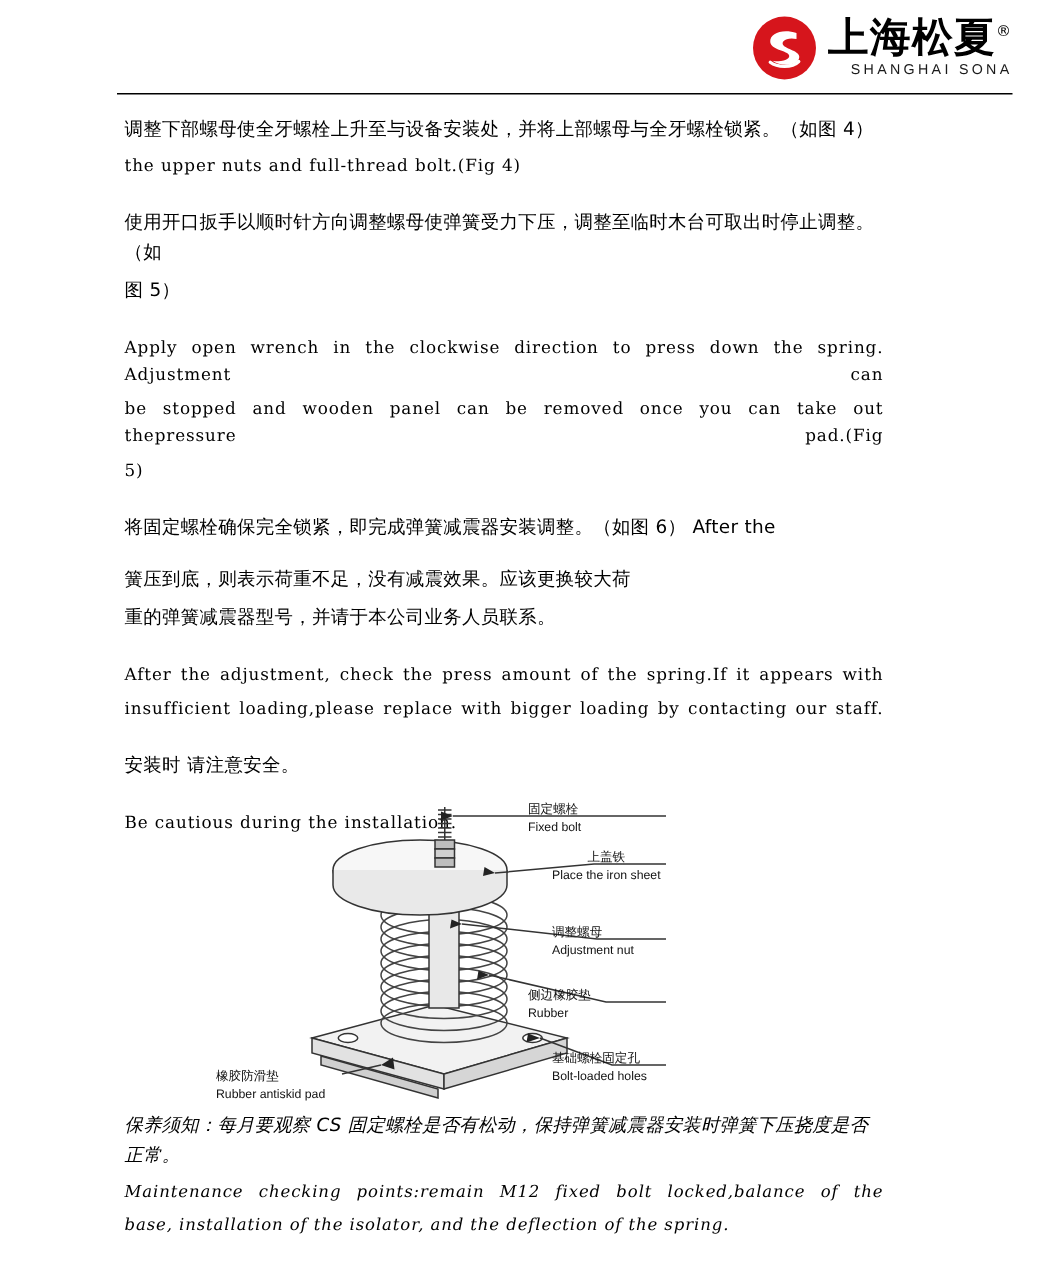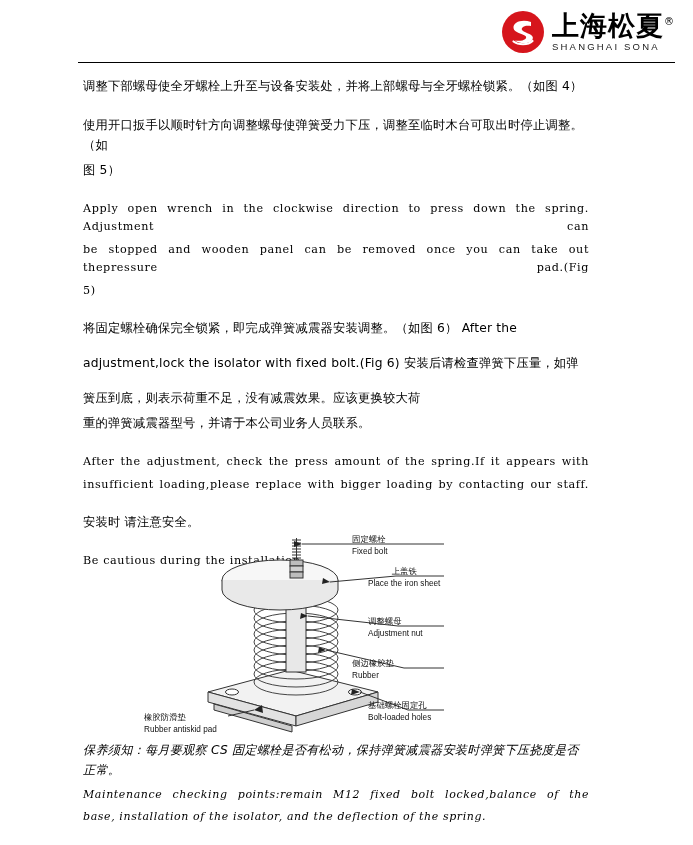--- a/index.html
+++ b/index.html
@@ -29,21 +29,21 @@
   }
   .logo-mark {
     width: 44px;
     height: 44px;
     flex: 0 0 44px;
     margin-right: 7px;
   }
   .logo-text {
     display: flex;
     flex-direction: column;
-    align-items: flex-start;
+    align-items: flex-end;
     line-height: 1;
   }
   .logo-cn {
     font-family: "DejaVu Sans", sans-serif;
     font-size: 27px;
     font-weight: bold;
     color: #000000;
     letter-spacing: 1px;
     position: relative;
   }
@@ -151,30 +151,30 @@
     <div class="logo-en">SHANGHAI SONA</div>
   </div>
 </div>
 
 <div class="top-rule"></div>
 
 <div class="content">
 
   <p class="cn">调整下部螺母使全牙螺栓上升至与设备安装处，并将上部螺母与全牙螺栓锁紧。（如图 4）</p>
 
+  <p class="en">the upper nuts and full-thread bolt.(Fig 4)</p>
 
   <p class="cn gap-l">使用开口扳手以顺时针方向调整螺母使弹簧受力下压，调整至临时木台可取出时停止调整。（如</p>
   <p class="cn">图 5）</p>
 
   <p class="en gap-l en-just">Apply open wrench in the clockwise direction to press down the spring. Adjustment can</p>
   <p class="en en-just">be stopped and wooden panel can be removed once you can take out thepressure pad.(Fig</p>
   <p class="en">5)</p>
 
   <p class="cn gap-l">将固定螺栓确保完全锁紧，即完成弹簧减震器安装调整。（如图 6） After the</p>
-  <p class="cn gap-m">adjustment,lock the isolator with fixed bolt.(Fig 6) 安装后请检查弹簧下压量，如弹</p>
 
   <p class="cn gap-m">簧压到底，则表示荷重不足，没有减震效果。应该更换较大荷</p>
   <p class="cn">重的弹簧减震器型号，并请于本公司业务人员联系。</p>
 
   <p class="en gap-l en-just">After the adjustment, check the press amount of the spring.If it appears with</p>
   <p class="en en-just">insufficient loading,please replace with bigger loading by contacting our staff.</p>
 
   <p class="cn gap-l">安装时 请注意安全。</p>
 
   <p class="en gap-l">Be cautious during the installation.</p>

